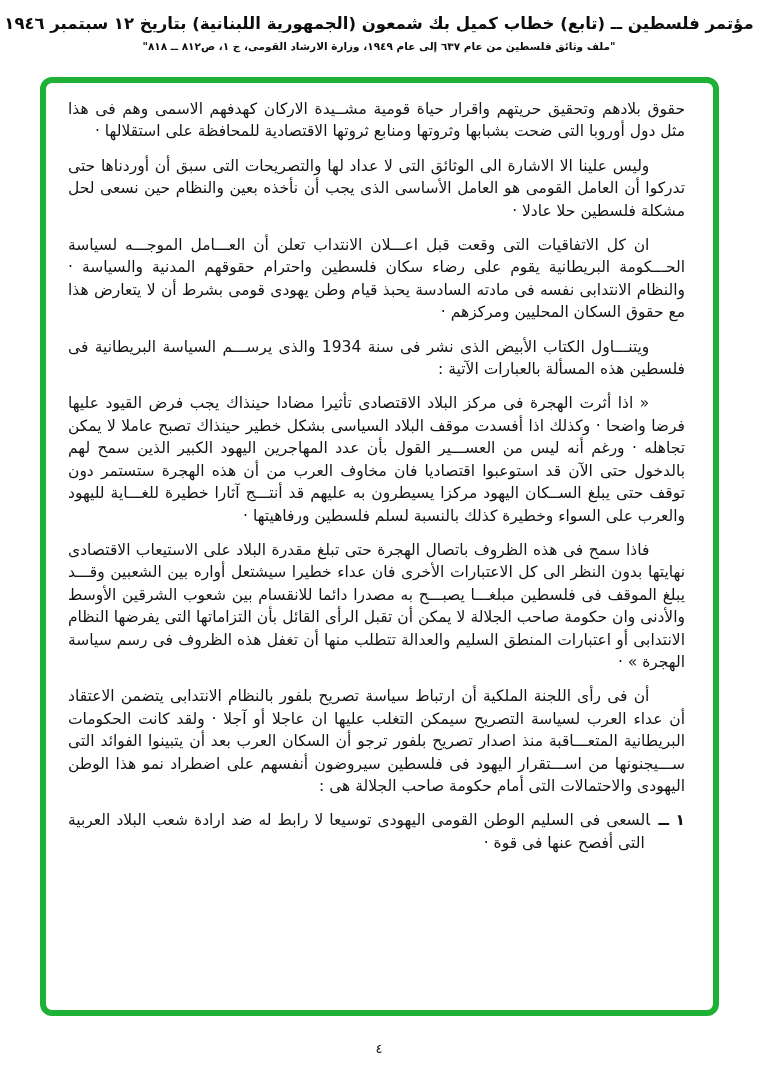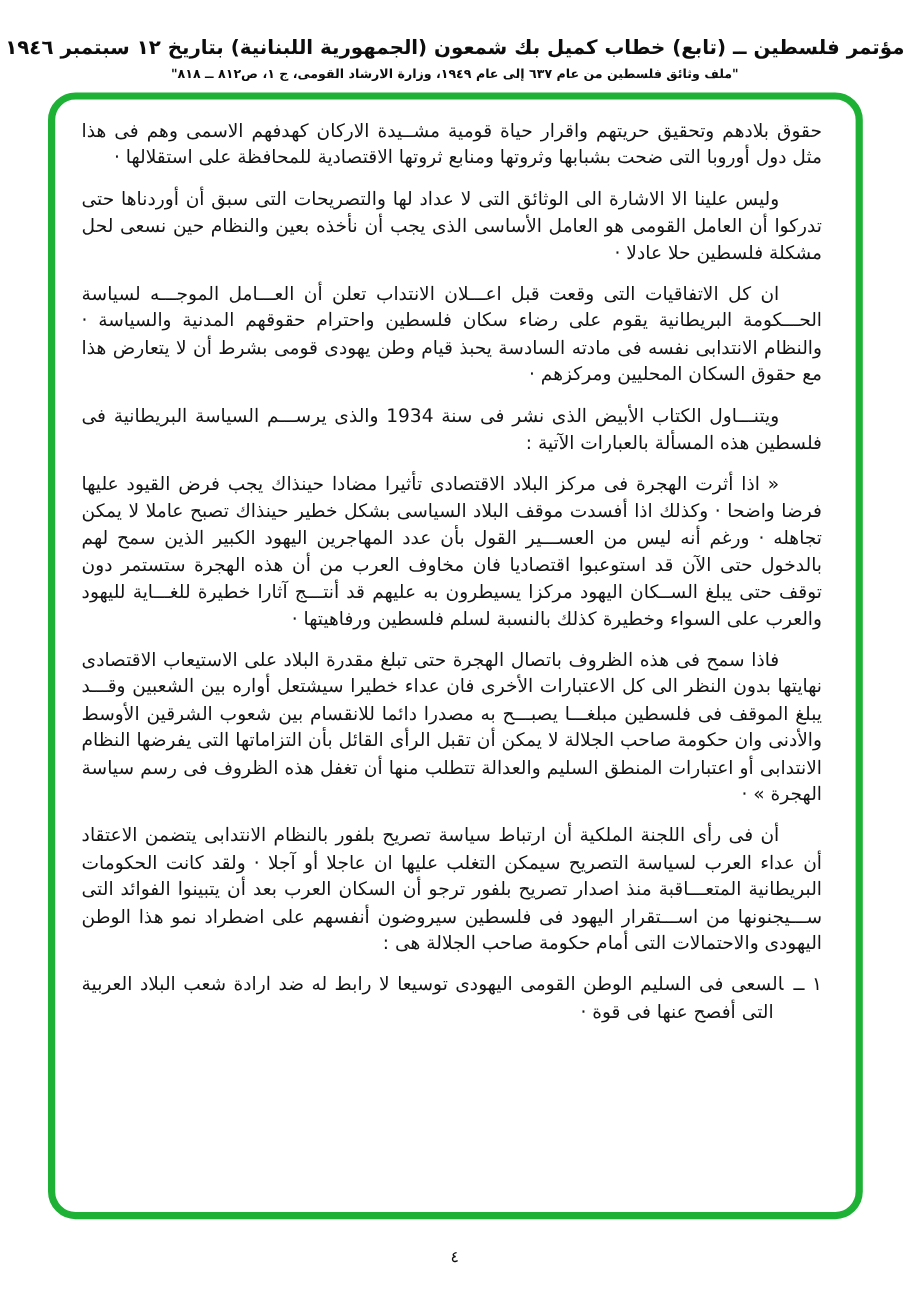--- a/index.html
+++ b/index.html
@@ -18,21 +18,20 @@
     height: 1078px;
     direction: rtl;
   }
   .header {
     position: absolute;
     top: 12px;
     left: 0;
     width: 100%;
     text-align: center;
     direction: rtl;
-    margin-top: 16px;
   }
   .header-title {
     font-weight: bold;
     font-size: 16.5px;
     letter-spacing: 0;
     line-height: 1.4;
     color: #0d0d0d;
   }
   .header-citation {
     font-weight: bold;
@@ -41,21 +40,21 @@
     color: #0d0d0d;
   }
   .doc-frame {
     position: absolute;
     left: 40px;
     top: 77px;
     width: 679px;
     height: 939px;
     box-sizing: border-box;
     border: 6px solid #1db135;
-    border-radius: 23px;
+    border-radius: 12px;
     background: #ffffff;
   }
   .doc-body {
     position: absolute;
     top: 15px;
     right: 28px;
     left: 22px;
     bottom: 4px;
     direction: rtl;
     text-align: justify;
@@ -72,20 +71,21 @@
     text-indent: 0;
   }
   .list-item {
     margin: 0;
     padding-right: 2.6em;
     text-indent: -2.6em;
   }
   .list-item .marker {
     display: inline;
     padding-left: 0.55em;
+    font-weight: bold;
   }
   .footer {
     position: absolute;
     bottom: 22px;
     left: 0;
     width: 100%;
     text-align: center;
     font-size: 13px;
     color: #0d0d0d;
   }

